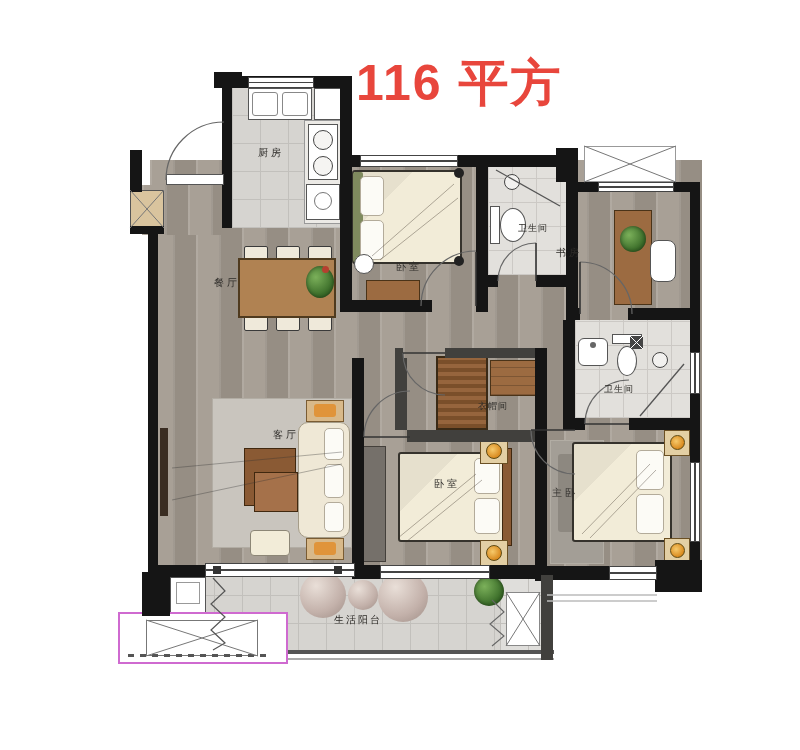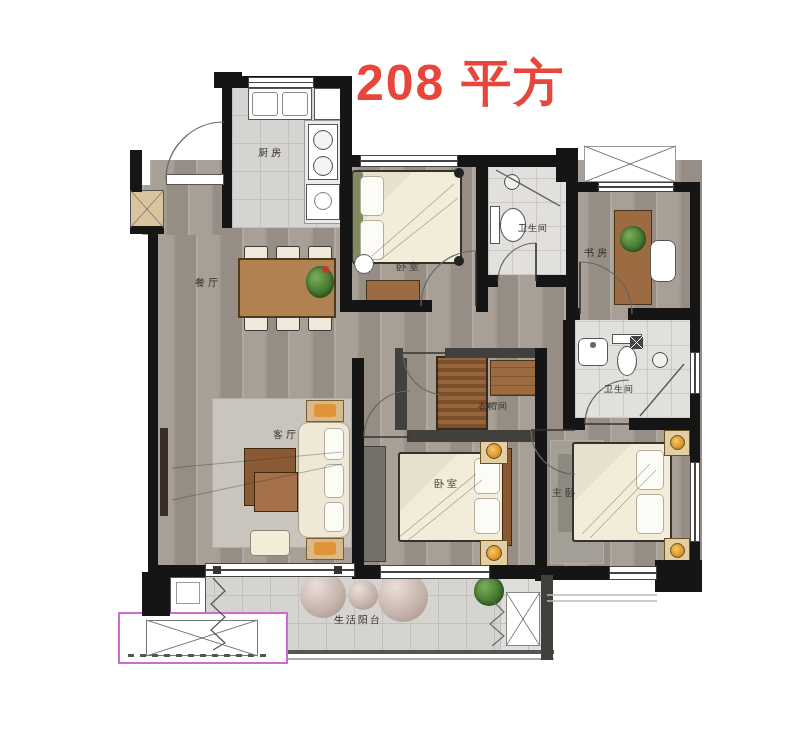--- a/index.html
+++ b/index.html
@@ -256,25 +256,25 @@
       <line x1="172" y1="468" x2="342" y2="452"></line>
       <line x1="172" y1="500" x2="342" y2="464"></line>
     </g>
     <g stroke="#bbb" stroke-width="1.5">
       <line x1="547" y1="595" x2="657" y2="595"></line>
       <line x1="547" y1="601" x2="657" y2="601"></line>
     </g>
   </svg>
 
   <div class="lbl" style="left:258px;top:146px">厨房</div>
-  <div class="lbl" style="left:195px;top:276px">餐厅</div>
+  <div class="lbl" style="left:214px;top:276px">餐厅</div>
   <div class="lbl" style="left:396px;top:260px">卧室</div>
   <div class="lbl s" style="left:518px;top:222px">卫生间</div>
-  <div class="lbl" style="left:584px;top:246px">书房</div>
+  <div class="lbl" style="left:556px;top:246px">书房</div>
   <div class="lbl" style="left:273px;top:428px">客厅</div>
   <div class="lbl s" style="left:478px;top:400px">衣帽间</div>
   <div class="lbl" style="left:434px;top:477px">卧室</div>
   <div class="lbl s" style="left:604px;top:383px">卫生间</div>
   <div class="lbl" style="left:552px;top:486px">主卧</div>
   <div class="lbl" style="left:334px;top:613px;letter-spacing:2px">生活阳台</div>
 
-  <div id="title">208 平方</div>
+  <div id="title">116 平方</div>
 </div>
 
 </body></html>

